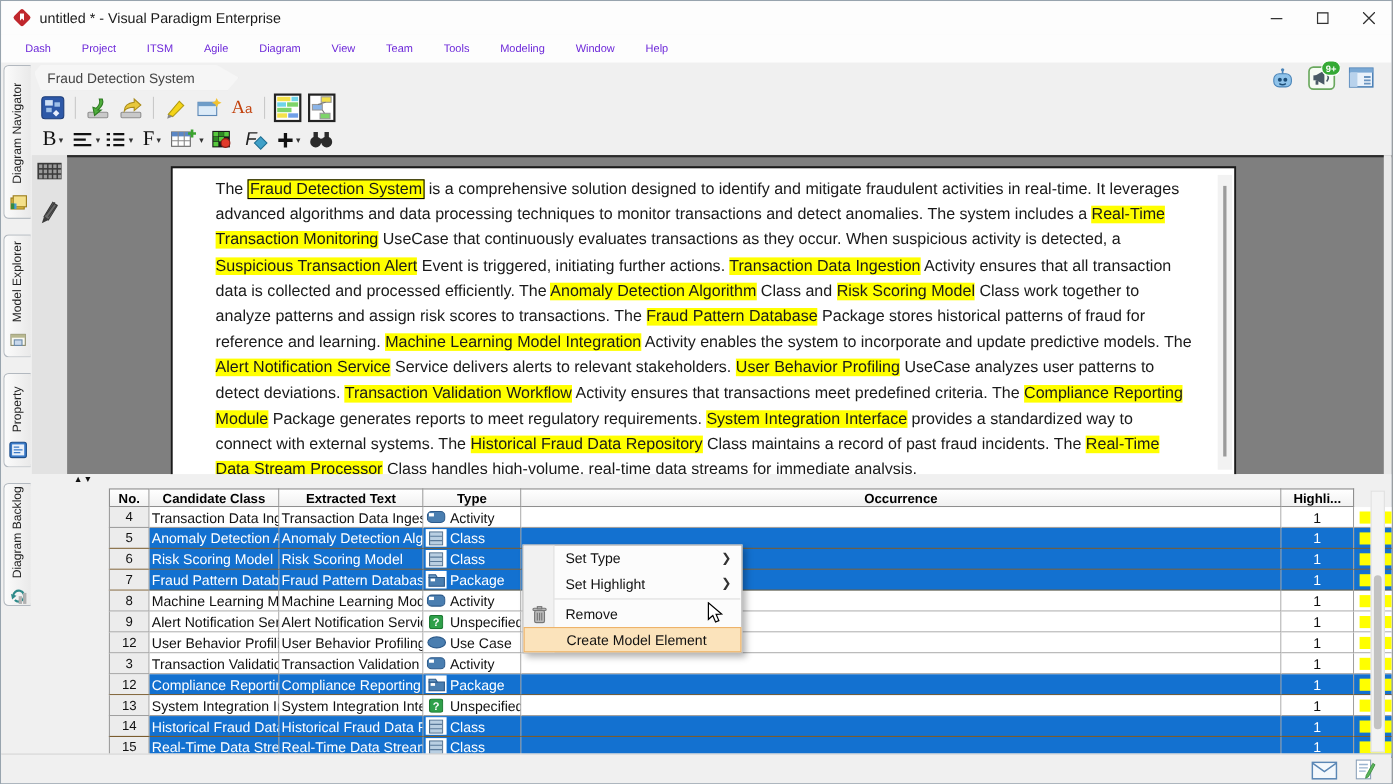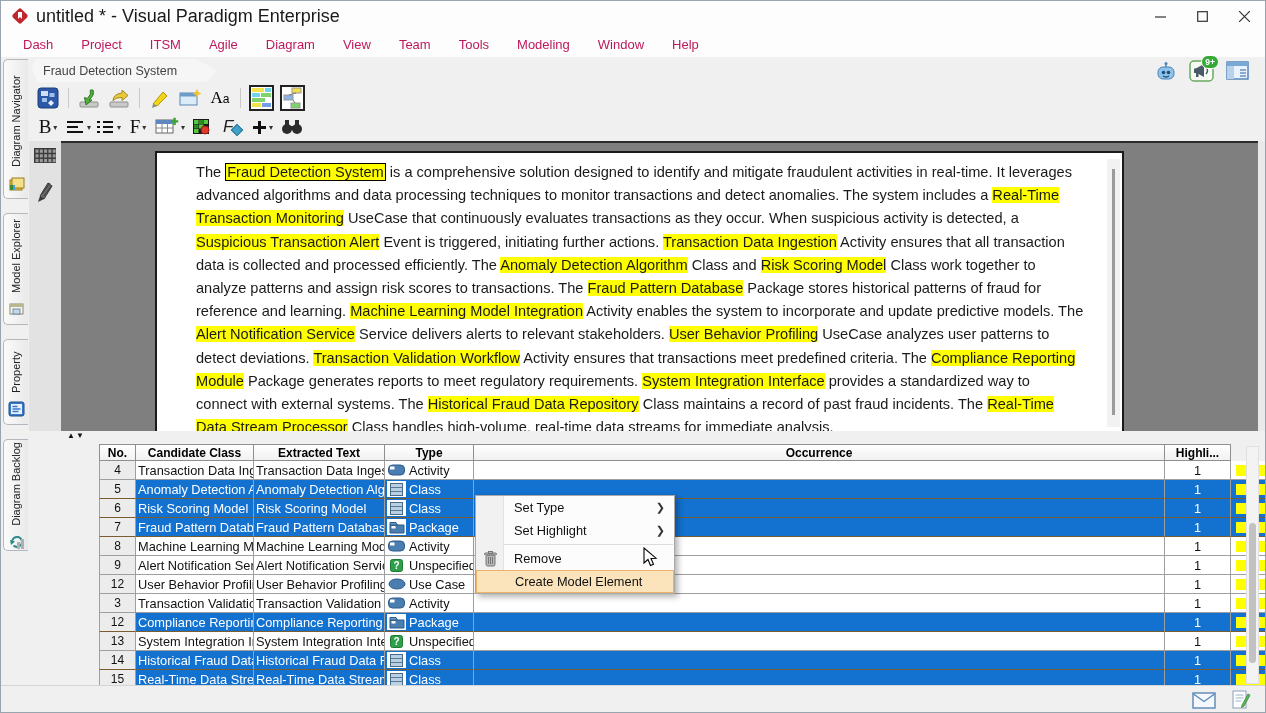--- a/index.html
+++ b/index.html
@@ -4,28 +4,28 @@
 <style>
   html,body{margin:0;padding:0;background:#555;}
   *{box-sizing:border-box;font-family:"Liberation Sans",sans-serif;}
   .window{position:relative;width:1266px;height:713px;background:#f0f0f0;border:1px solid #98a4ae;overflow:hidden;}
 
   
   .titlebar{position:absolute;left:0;top:0;right:0;height:30px;background:#fdfdfd;display:flex;align-items:center;}
   .vp-logo{width:16px;height:16px;margin:0 8px 0 11px;position:relative;}
   .vp-logo .diamond{position:absolute;left:2px;top:2px;width:12px;height:12px;background:#c0272d;transform:rotate(45deg);border-radius:2px;}
   .vp-logo .fold{position:absolute;left:6px;top:4px;width:4px;height:7px;background:#fff;clip-path:polygon(0 0,100% 0,100% 100%,50% 70%,0 100%);}
-  .title-text{font-size:18px;color:#1a1a1a;}
+  .title-text{font-size:13px;color:#1a1a1a;}
   .win-controls{margin-left:auto;display:flex;height:30px;}
   .win-btn{width:42px;height:30px;display:flex;align-items:center;justify-content:center;font-size:14px;color:#333;}
   .win-btn svg{display:block;}
 
   
   .menubar{position:absolute;left:0;top:30px;right:0;height:26px;background:#fdfdfd;display:flex;align-items:center;padding-left:8px;}
-  .menu-item{font-size:13px;color:#be185d;padding:4px 14px;}
+  .menu-item{font-size:10px;color:#6d28d9;padding:4px 14px;}
 
   
   .side-strip{position:absolute;left:0;top:56px;width:28px;bottom:27px;background:#f0f0f0;}
   .side-tab{position:absolute;left:2px;width:25px;background:linear-gradient(90deg,#fbfbfb,#e9e9e9);border:1px solid #b2b8bf;border-right:none;border-radius:5px 0 0 5px;display:flex;flex-direction:column;align-items:center;}
   .side-tab .vlabel{writing-mode:vertical-rl;transform:rotate(180deg);font-size:11px;color:#222;flex:1;display:flex;align-items:center;padding:6px 0 2px 0;white-space:nowrap;}
   .side-tab .s-icon{width:17px;height:17px;margin:2px 0 6px 0;}
 
   
   .tabrow{position:absolute;left:28px;top:56px;right:0;height:26px;background:#f0f0f0;}
   .doc-tab{position:absolute;left:2px;top:2px;width:186px;height:23px;background:#f6f6f6;clip-path:polygon(6px 0,166px 0,100% 50%,176px 100%,6px 100%,0 30%);filter:drop-shadow(0 0 1px #9aa2aa);display:flex;align-items:center;padding-left:12px;}
@@ -252,21 +252,21 @@
         <span style="display:flex;">
           <svg width="24" height="22">
             <rect x="2" y="6" width="17" height="12" fill="#dcebf8" stroke="#5b87b5"></rect>
             <rect x="2" y="6" width="17" height="3.5" fill="#6d9cc8"></rect>
             <path d="M19 2 l1.4 3 3 1.4 -3 1.4 -1.4 3 -1.4 -3 -3 -1.4 3 -1.4 z" fill="#f2c230"></path>
           </svg>
         </span>
       </div>
       <div class="tb-btn">
         <span style="display:flex;">
-          <span style="font-family:'Liberation Serif',serif;font-size:17px;color:#000000;">A<span style="font-size:12px;">a</span></span>
+          <span style="font-family:'Liberation Serif',serif;font-size:17px;color:#c2410c;">A<span style="font-size:12px;">a</span></span>
         </span>
       </div>
       <div class="tb-sep"></div>
       <div class="tb-btn">
         <span style="display:flex;">
           <svg width="27" height="28">
             <rect x="1" y="1" width="25" height="26" fill="#222"></rect>
             <rect x="3" y="3" width="21" height="22" fill="#fff"></rect>
             <rect x="4" y="4" width="12" height="4" fill="#f4e24a"></rect>
             <rect x="17" y="4" width="6" height="4" fill="#6fd4e8"></rect>

